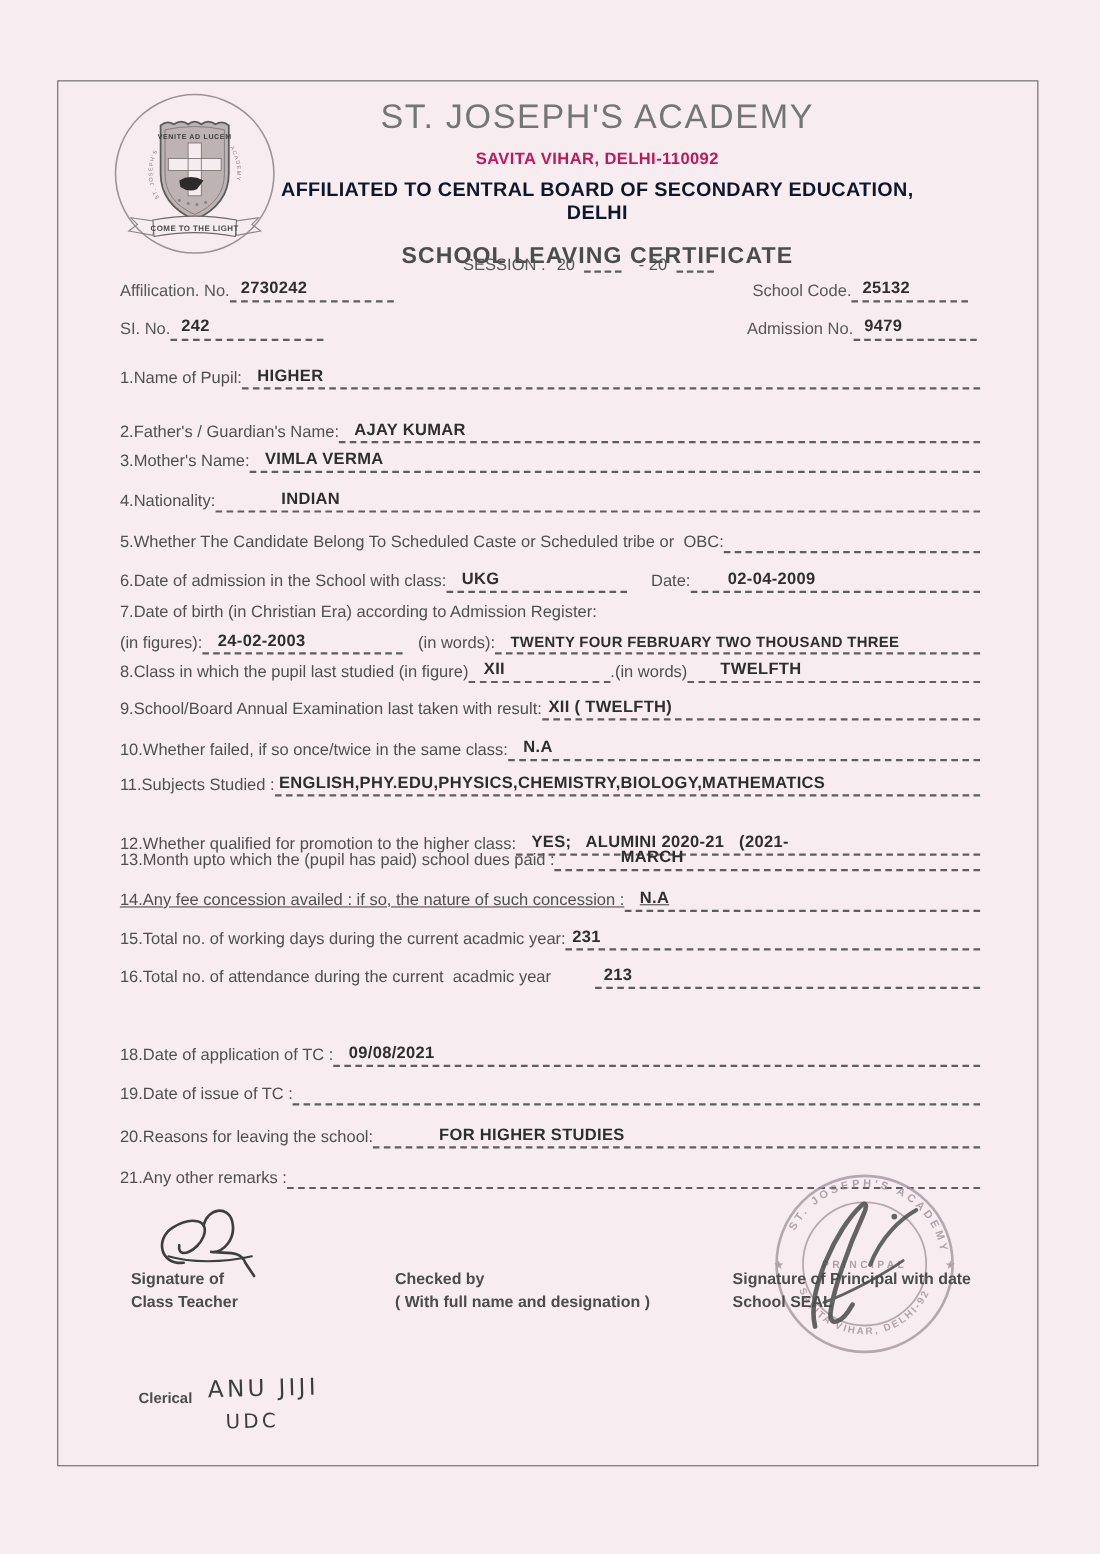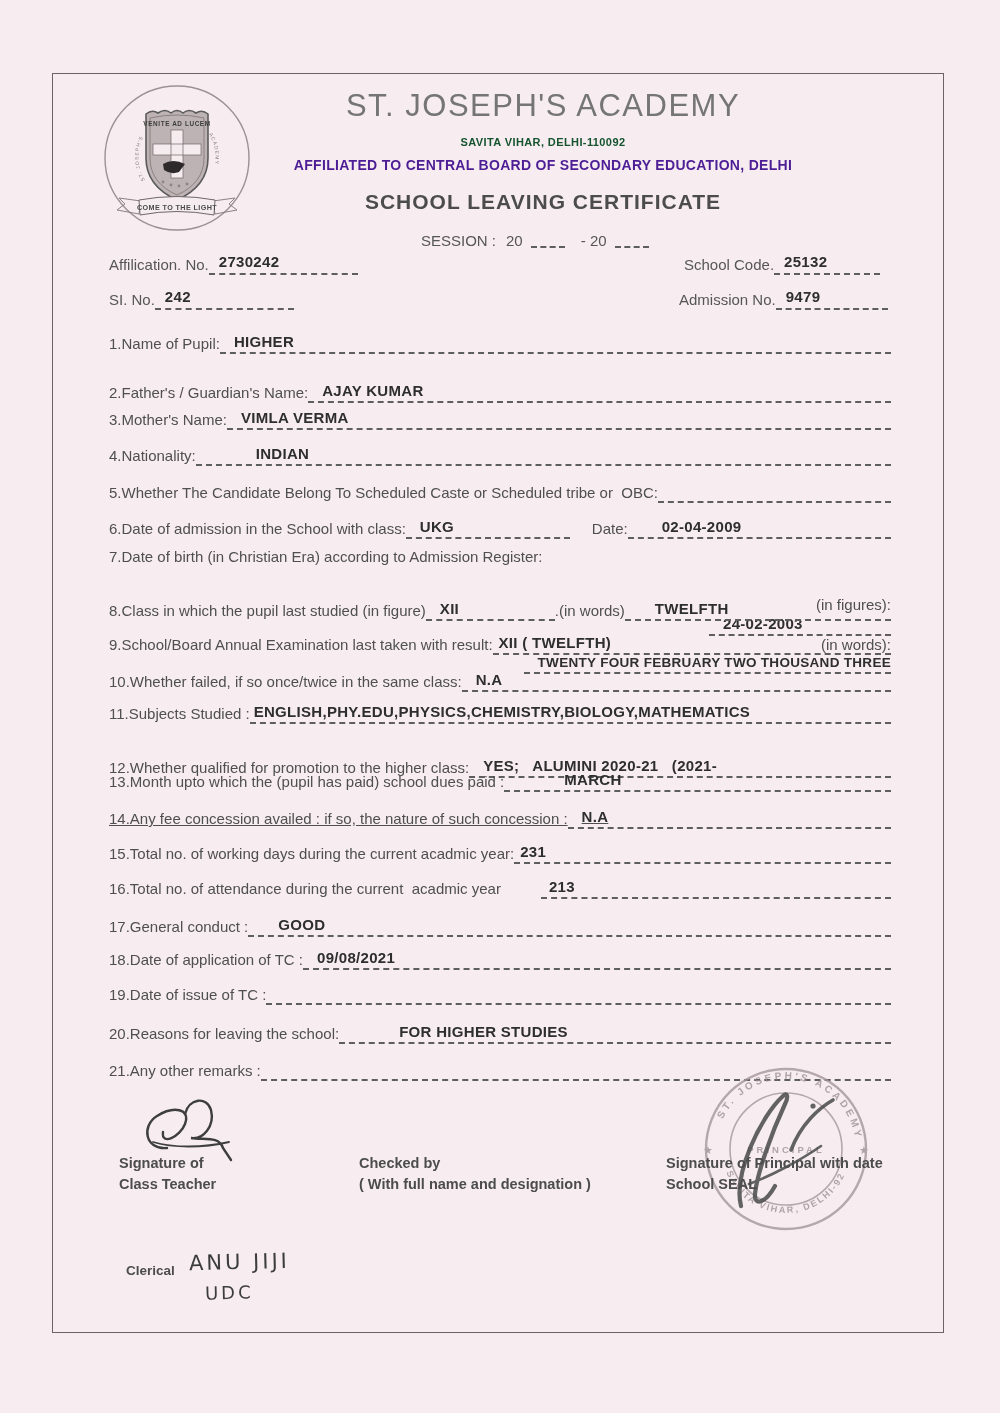--- a/index.html
+++ b/index.html
@@ -14,22 +14,22 @@
   .sheet{
     position:absolute;left:52px;top:73px;width:892px;height:1260px;
     border:1.5px solid #6a6468;
     box-sizing:border-box;
     background:transparent;
   }
   
   .logo-wrap{position:absolute;left:48px;top:8px;width:152px;height:152px;}
   .hdr{position:absolute;left:180px;top:0;width:620px;text-align:center;}
   .school-name{margin-top:14px;font-size:31px;color:#757575;letter-spacing:1.5px;font-weight:500;}
-  .addr{margin-top:12px;font-size:11px;font-weight:bold;color:#14532d;letter-spacing:.4px;}
-  .affil{margin-top:9px;font-size:14px;font-weight:bold;color:#4c1d95;letter-spacing:.3px;}
+  .addr{margin-top:12px;font-size:15px;font-weight:bold;color:#be185d;letter-spacing:.4px;}
+  .affil{margin-top:9px;font-size:18px;font-weight:bold;color:#0f172a;letter-spacing:.3px;}
   .cert-title{margin-top:17px;font-size:21px;font-weight:bold;color:#4c4c4c;letter-spacing:1px;}
   .session{position:absolute;left:368px;top:158px;font-size:15px;color:#565656;display:flex;align-items:flex-end;}
   .session .yr{font-weight:500;margin-left:10px;}
   .dash-seg{display:inline-block;width:34px;border-bottom:2px dashed #5e5e5e;margin:0 6px 1px 8px;height:12px;}
   
   .meta{position:absolute;display:flex;align-items:flex-end;font-size:15px;color:#565656;}
   .meta .fill{border-bottom:2px dashed #5e5e5e;padding:0 4px 1px 10px;display:flex;align-items:flex-start;}
   .meta .val{font-weight:bold;color:#2e2e2e;padding-bottom:2px;}
   
   .row{position:absolute;left:56px;width:782px;display:flex;align-items:flex-end;font-size:15px;color:#4f4f4f;}
@@ -157,21 +157,21 @@
         <span class="val">UKG</span>
       </span>
     <span class="lbl" style="padding-left:22px;">Date:</span>
     <span class="fill" style="padding-left:34px;">
         <span class="val">02-04-2009</span>
       </span>
   </div>
   <div class="row" style="top:474px;">
     <span class="lbl">7.Date of birth (in Christian Era) according to Admission Register:</span>
   </div>
-  <div class="row" style="top:522px;flex-direction:column;">
+  <div class="row" style="top:500px;">
     <span class="lbl">(in figures):</span>
     <span class="fill short" style="width:168px;">
         <span class="val">24-02-2003</span>
       </span>
     <span class="lbl" style="padding-left:14px;">(in words):</span>
     <span class="fill">
         <span class="val small">TWENTY FOUR FEBRUARY TWO THOUSAND THREE</span>
       </span>
   </div>
   <div class="row" style="top:526px;">
@@ -223,26 +223,20 @@
   <div class="row" style="top:769px;">
     <span class="lbl">15.Total no. of working days during the current acadmic year:</span>
     <span class="fill" style="padding-left:6px;">
         <span class="val">231</span>
       </span>
   </div>
   <div class="row" style="top:804px;">
     <span class="lbl">16.Total no. of attendance during the current  acadmic year</span>
     <span class="fill" style="padding-left:8px;margin-left:40px;">
         <span class="val">213</span>
-      </span>
-  </div>
-  <div class="row" style="top:842px;">
-    <span class="lbl">17.General conduct :</span>
-    <span class="fill pad30">
-        <span class="val">GOOD</span>
       </span>
   </div>
   <div class="row" style="top:875px;">
     <span class="lbl">18.Date of application of TC :</span>
     <span class="fill">
         <span class="val">09/08/2021</span>
       </span>
   </div>
   <div class="row" style="top:912px;">
     <span class="lbl">19.Date of issue of TC :</span>

